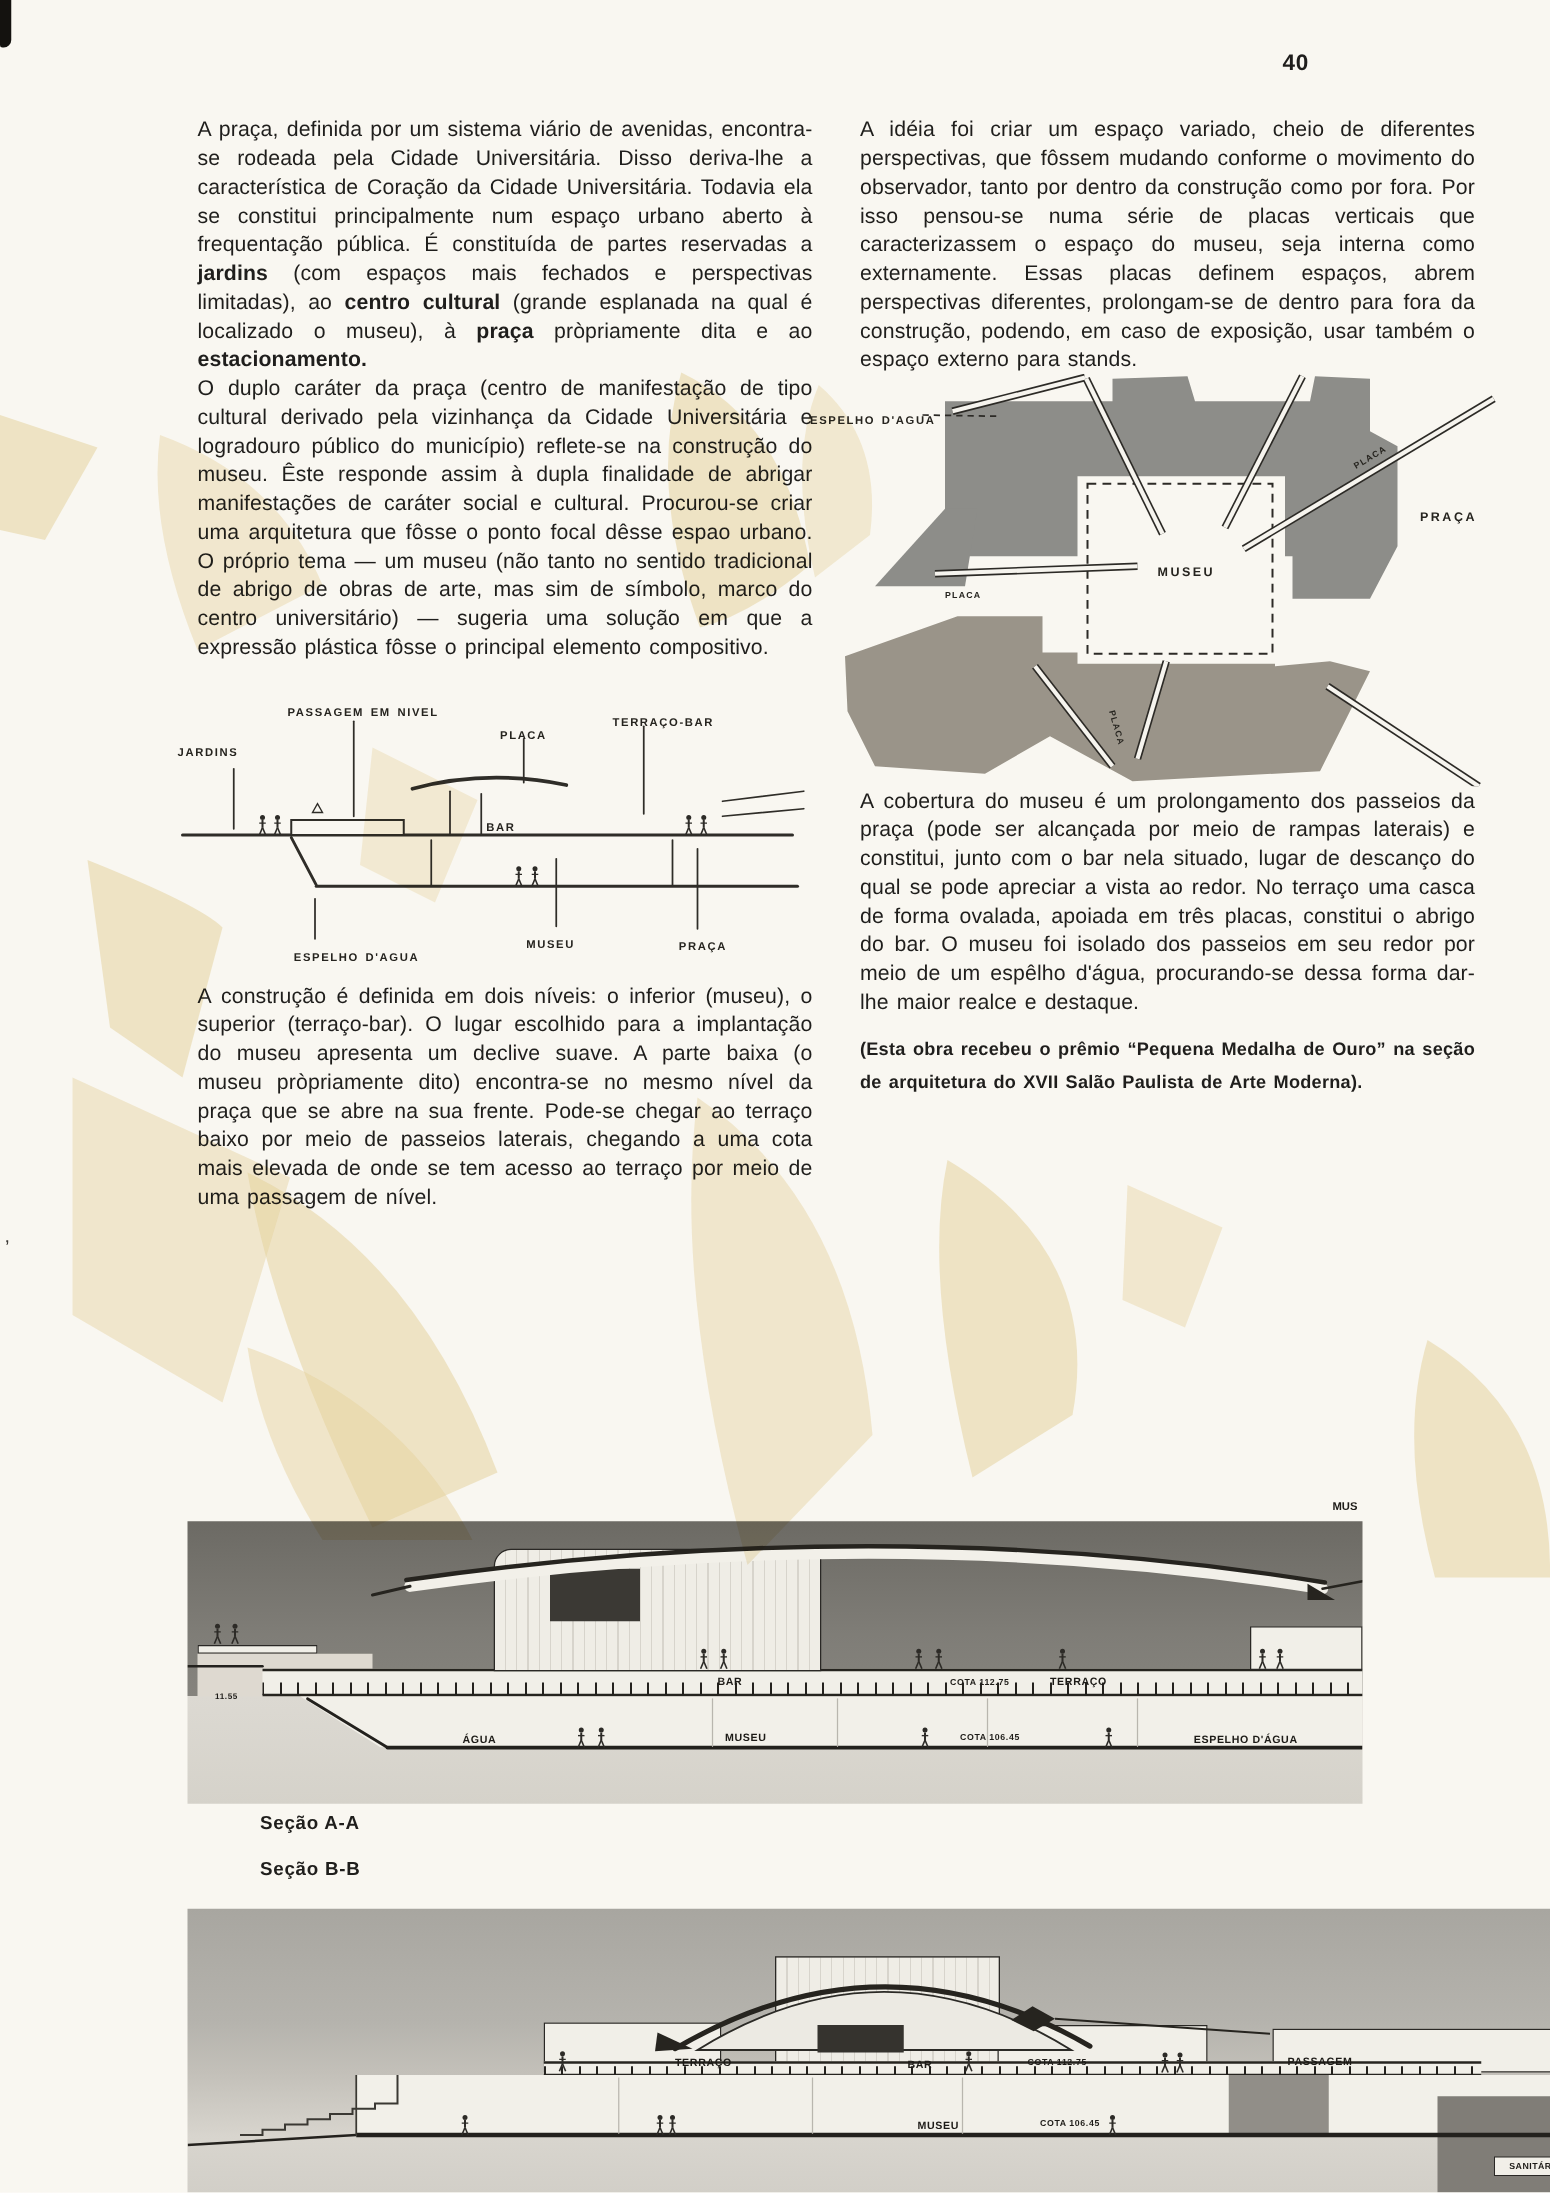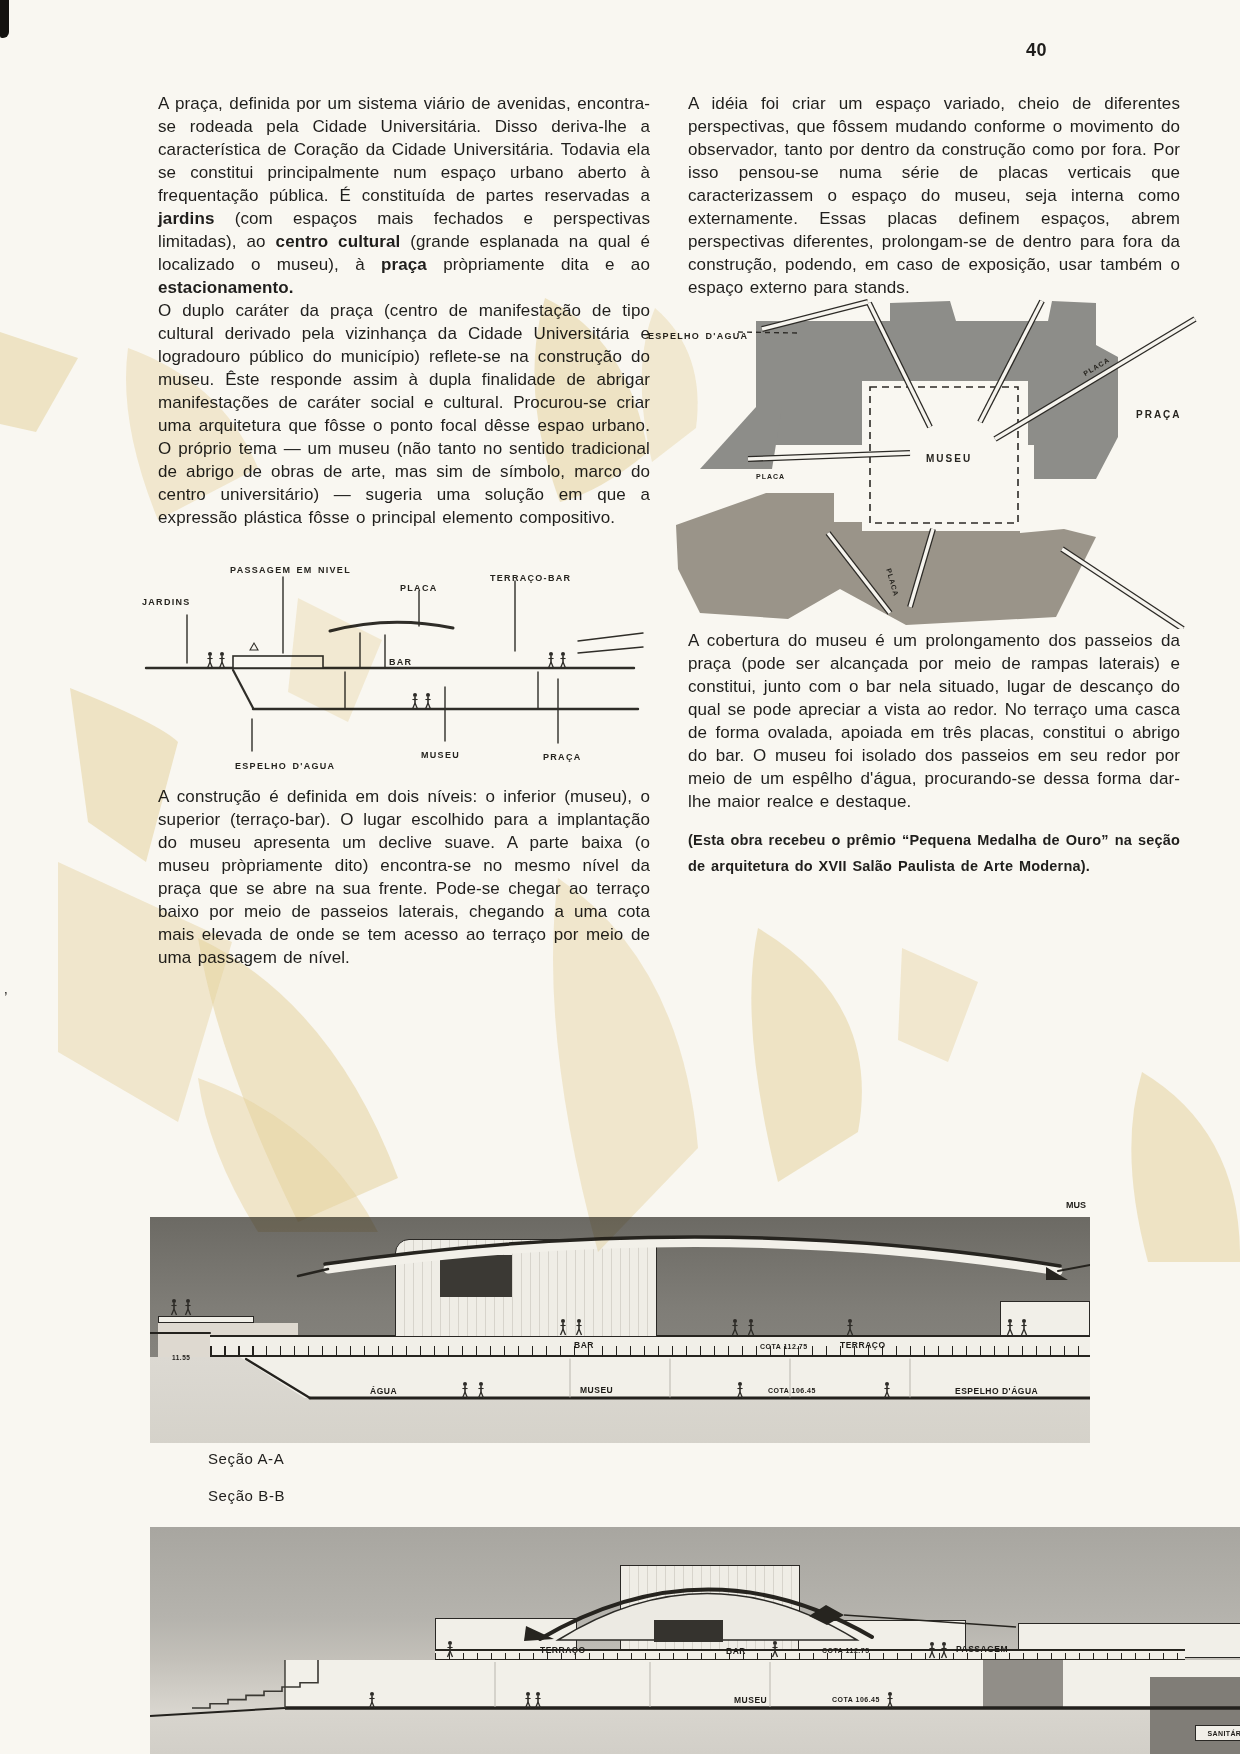--- a/index.html
+++ b/index.html
@@ -28,21 +28,21 @@
   .fig2{left:150px;top:1527px;width:1093px;height:227px;
         background:linear-gradient(180deg,#a8a6a0 0%,#b5b3ad 40%,#c3c0b9 58%,#d8d5ce 80.5%,#d2cfc8 100%)}
   .figure>div{position:absolute}
   .white{background:#f1efe8;border:1px solid #2a2825;box-sizing:border-box}
   .stripes{background:repeating-linear-gradient(90deg,#efede6 0 8px,#d7d4cc 8px 9px);border:1px solid #2a2825;box-sizing:border-box}
   .deck{background:#f1efe8;border-top:2px solid #26241f;border-bottom:2px solid #26241f;box-sizing:border-box}
   .ticks{position:absolute;left:0;right:0;background:repeating-linear-gradient(90deg,#24221e 0 1.5px,transparent 1.5px 14px)}
   .flbl{position:absolute;font-size:8.5px;font-weight:700;color:#1d1b17;letter-spacing:.5px;white-space:nowrap}
   .flbl-c{font-size:7px;font-weight:600}
   .figure svg{position:absolute;left:0;top:0}
-  .caption{position:absolute;left:208px;font-size:15px;font-weight:400;letter-spacing:.6px;z-index:20}
+  .caption{position:absolute;left:208px;font-size:15px;font-weight:700;letter-spacing:.6px;z-index:20}
   .capA{top:1450px}.capB{top:1487px}
   .mus-frag{position:absolute;left:1066px;top:1200px;font-size:9px;font-weight:700;color:#1d1b17;z-index:21}
   .ornaments{position:absolute;left:0;top:0;z-index:40;pointer-events:none;mix-blend-mode:multiply}
   .corner-speck{position:absolute;left:0;top:0;width:9px;height:38px;background:#14120f;border-radius:0 0 6px 2px;z-index:30}
   .margin-mark{position:absolute;left:4px;top:990px;font-size:16px;color:#3a3835;z-index:30}
   .sanit{display:flex;align-items:center;justify-content:center;font-size:7px;font-weight:700;color:#1d1b17;letter-spacing:.4px}
 </style>
 </head>
 <body>
 
@@ -250,21 +250,21 @@
         <use href="#person" x="794" y="131"></use>
       <use href="#person" x="222" y="181"></use>
       <use href="#person" x="378" y="181"></use>
         <use href="#person" x="388" y="181"></use>
       <use href="#person" x="740" y="181"></use>
     </g>
   </svg>
   <span class="flbl" style="left:390px;top:118px">TERRAÇO</span>
   <span class="flbl" style="left:576px;top:119px">BAR</span>
   <span class="flbl flbl-c" style="left:672px;top:120px">COTA 112.75</span>
-  <span class="flbl" style="left:806px;top:117px">PASSAGEM</span>
+  <span class="flbl" style="left:880px;top:117px">PASSAGEM</span>
   <span class="flbl" style="left:584px;top:168px">MUSEU</span>
   <span class="flbl flbl-c" style="left:682px;top:169px">COTA 106.45</span>
   <div class="white sanit" style="left:1045px;top:198px;width:72px;height:16px">
     <span>SANITÁRIOS</span>
   </div>
 </div>
 
 <svg class="ornaments" width="1240" height="1754" viewBox="0 0 1240 1754">
   <g fill="#ead7a2" fill-opacity="0.5" stroke="none">
     <path d="M545,298 Q628,338 648,452 Q600,492 560,502 Q518,390 545,298 Z"></path>

